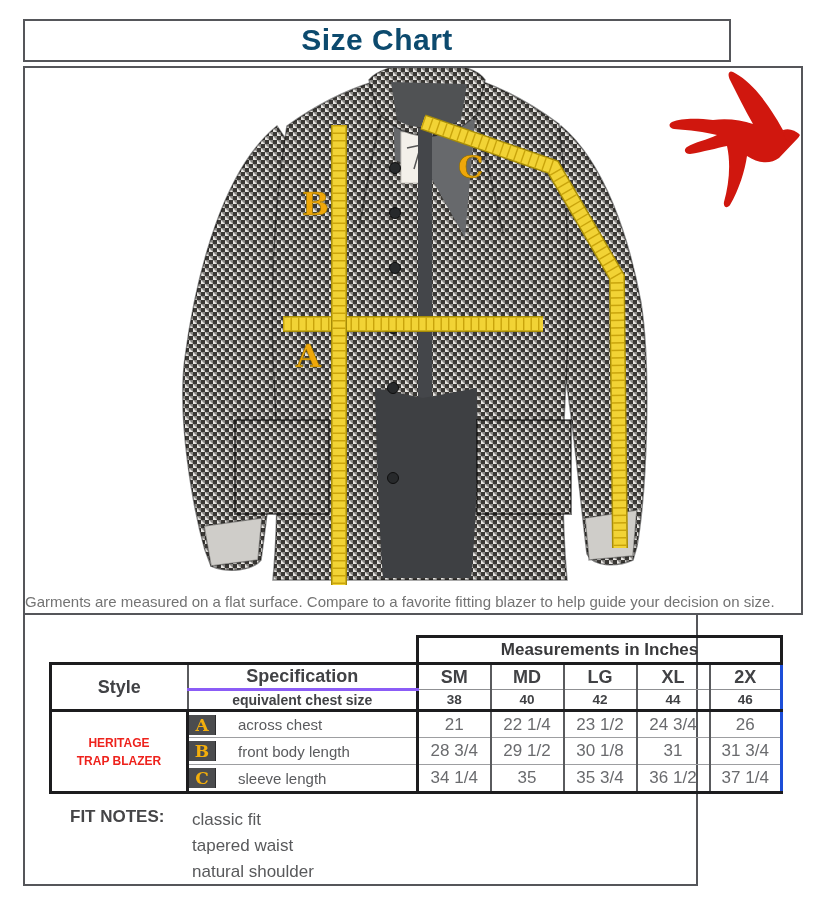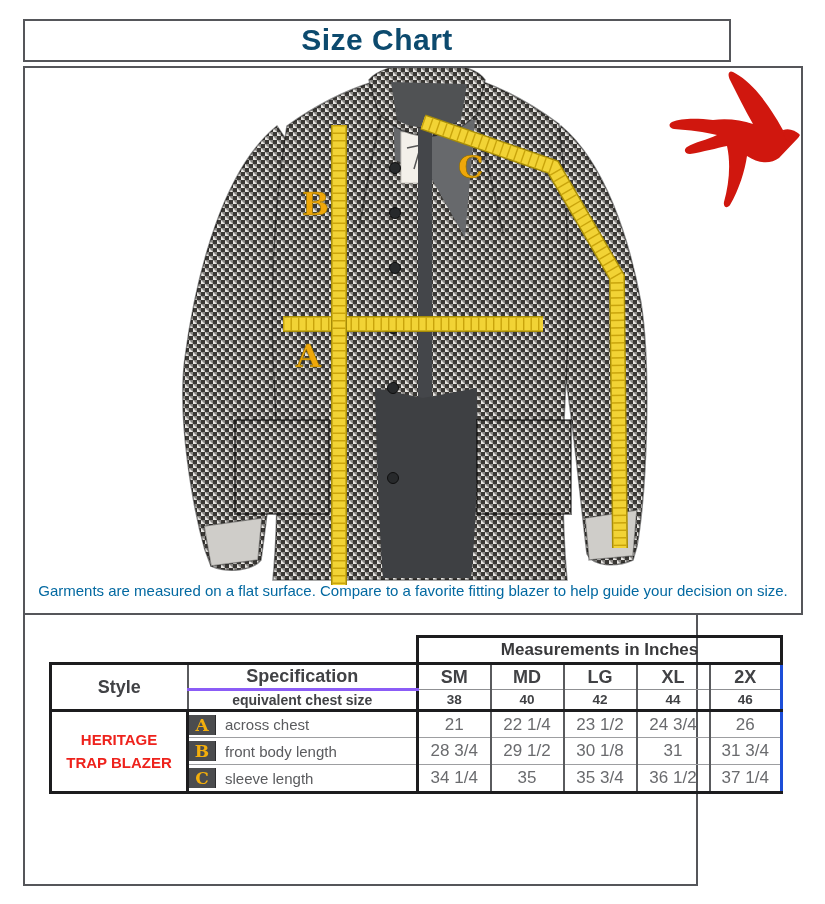--- a/index.html
+++ b/index.html
@@ -5,48 +5,48 @@
   html,body{margin:0;padding:0;background:#ffffff;width:825px;height:904px;
     font-family:"Liberation Sans",sans-serif;-webkit-font-smoothing:antialiased;}
   .abs{position:absolute;box-sizing:border-box;}
 
   
   #title-box{left:23px;top:19px;width:708px;height:43px;border:2px solid #55565a;
     text-align:center;line-height:38px;font-size:30px;font-weight:bold;color:#0c4a6e;letter-spacing:.5px;}
   #jacket-box{left:23px;top:66px;width:780px;height:549px;border:2px solid #55565a;overflow:hidden;}
   #bottom-box{left:23px;top:615px;width:675px;height:271px;border:2px solid #55565a;border-top:none;}
 
-  #caption{position:absolute;left:0;bottom:14px;width:100%;text-align:center;
-    font-size:15px;color:#0369a1;}
+  #caption{position:absolute;left:0;bottom:3px;width:100%;text-align:left;
+    font-size:15px;color:#737373;}
 
   
   #size-table{position:absolute;left:24px;top:20px;border-collapse:collapse;table-layout:fixed;width:731px;}
   #size-table td{padding:0;text-align:center;vertical-align:middle;overflow:hidden;}
   tr.r1{height:27px}tr.r2{height:26px}tr.r3{height:21px}tr.r4{height:27px}tr.r5{height:27px}tr.r6{height:28px}
   td.noborder{border:none;}
   td.mih{border:3px solid #1c1c1e;font-size:17px;font-weight:bold;color:#39393b;}
   td.hstyle{border:3px solid #1c1c1e;border-right:2px solid #5a5b5e;font-size:18px;font-weight:bold;color:#414245;}
   td.hspec{border-top:3px solid #1c1c1e;border-bottom:3px solid #8b5cf6;border-right:3px solid #1c1c1e;
     font-size:18px;font-weight:bold;color:#414245;}
   td.hsub{border-bottom:3px solid #1c1c1e;border-right:3px solid #1c1c1e;font-size:14px;font-weight:bold;color:#414245;}
   td.hsize{border-top:3px solid #1c1c1e;border-right:2px solid #5a5b5e;border-bottom:1px solid #8f9093;
     font-size:18px;font-weight:bold;color:#414245;margin-top:35px;}
   td.hsize.last,td.hchest.last,td.num.last{border-right:3px solid #1d4ed8;}
   td.hchest{border-bottom:3px solid #1c1c1e;border-right:2px solid #5a5b5e;font-size:13.5px;font-weight:bold;color:#414245;}
-  td.brand{border:3px solid #1c1c1e;font-size:15px;font-weight:bold;color:#ee221c;line-height:1.5;}
+  td.brand{border:3px solid #1c1c1e;font-size:12px;font-weight:bold;color:#ee221c;line-height:1.5;}
   td.spec-cell{border-left:3px solid #1c1c1e;border-right:3px solid #1c1c1e;
     border-top:1px solid #9d9ea1;border-bottom:1px solid #9d9ea1;}
   td.num{border-right:2px solid #5a5b5e;border-top:1px solid #9d9ea1;border-bottom:1px solid #9d9ea1;
     font-size:17px;color:#6a6b6e;}
   tr.r6 td.spec-cell,tr.r6 td.num{border-bottom:3px solid #1c1c1e;}
   .spec-flex{display:flex;height:100%;align-items:stretch;}
   .key{width:26px;flex:0 0 26px;background:#4b4c4e;color:#f3ae0b;display:flex;align-items:center;
     justify-content:center;font-family:"DejaVu Serif",serif;font-weight:bold;font-size:17px;
     border-right:1px solid #2c2c2e;}
-  .lbl{display:flex;align-items:center;padding-left:9px;font-size:15px;color:#5a5b5e;}
+  .lbl{display:flex;align-items:center;padding-left:22px;font-size:15px;color:#5a5b5e;}
 
   
   #fit-notes{position:absolute;left:45px;top:192px;display:flex;font-size:17px;}
   #fit-label{font-weight:bold;color:#454547;width:122px;}
   #fit-list div{color:#58595b;line-height:26px;}
 </style>
 </head>
 <body>
 
 <div id="title-box" class="abs">Size Chart</div>
@@ -222,13 +222,21 @@
       </td>
       <td class="num">34 1/4</td>
       <td class="num">35</td>
       <td class="num">35 3/4</td>
       <td class="num">36 1/2</td>
       <td class="num last">37 1/4</td>
     </tr>
   </tbody>
     </table>
 
+  <div id="fit-notes">
+    <div id="fit-label">FIT NOTES:</div>
+    <div id="fit-list">
+      <div>classic fit</div>
+      <div>tapered waist</div>
+      <div>natural shoulder</div>
+    </div>
+  </div>
 </div>
 
 </body></html>

